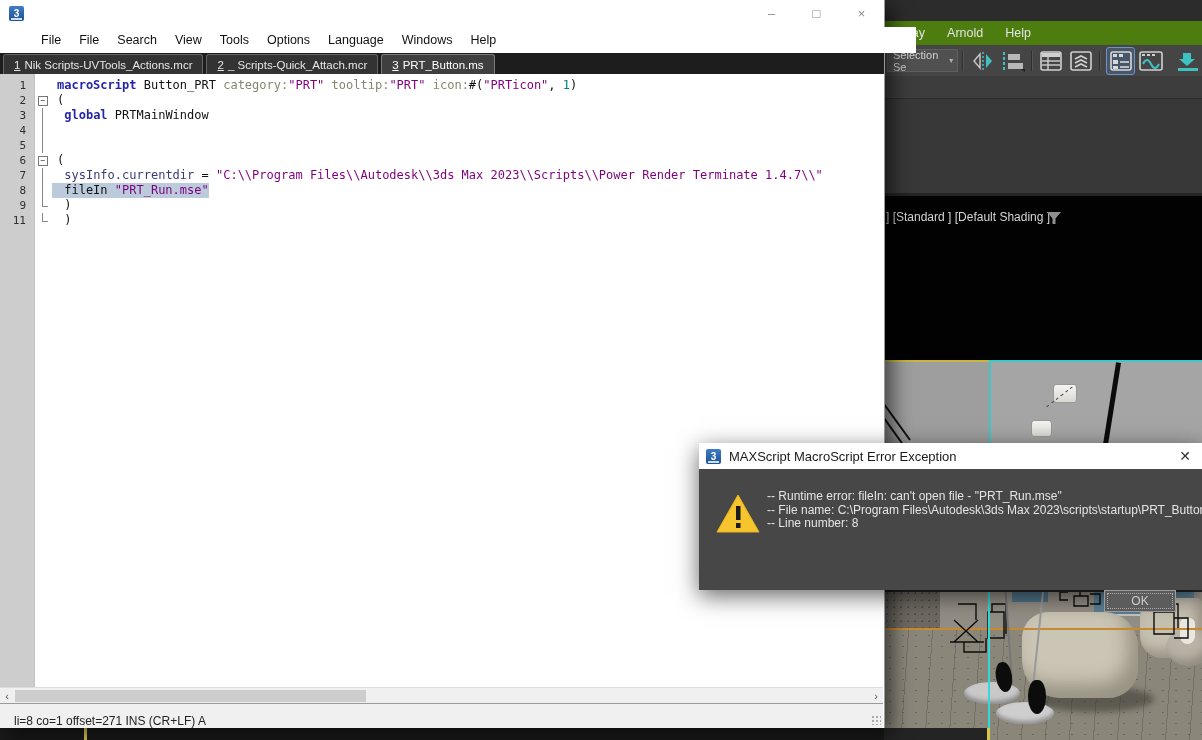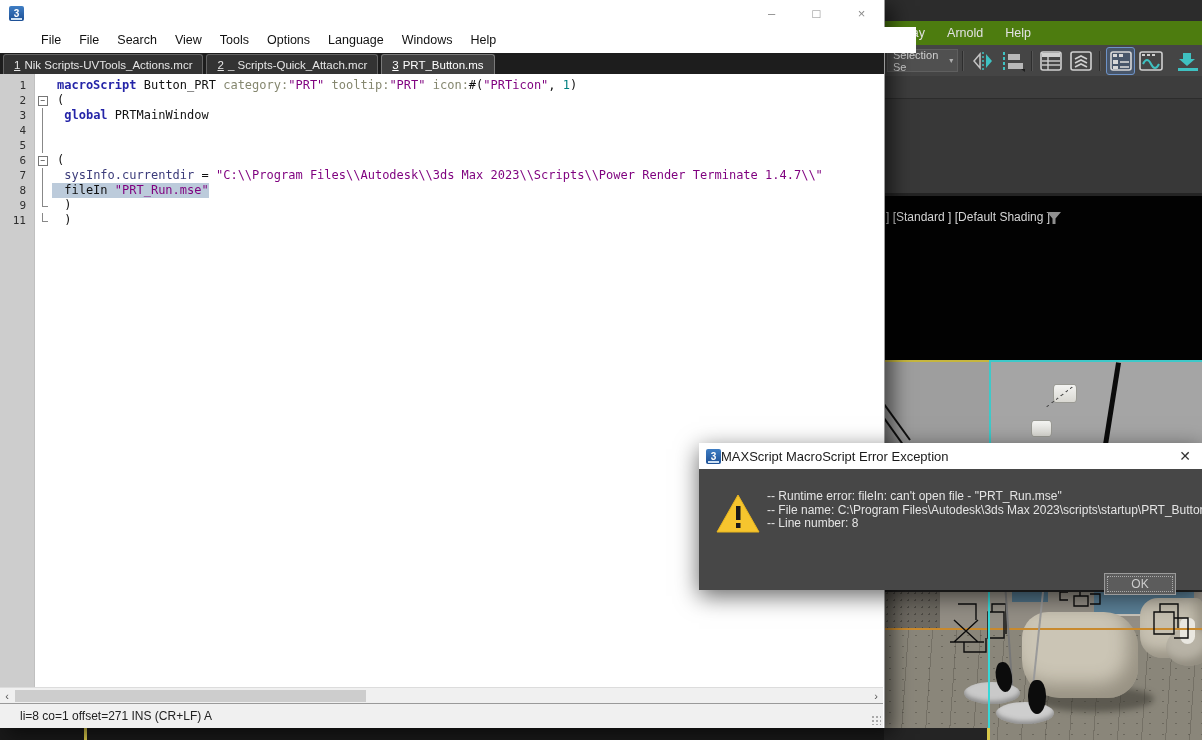--- a/index.html
+++ b/index.html
@@ -119,37 +119,37 @@
   .ivar{color:#3b3b7a;}
   .sel-bg{background:#bccbdb;}
 
   .e-hscroll{position:absolute;left:0;top:687px;width:883px;height:16px;background:#f0f0f0;
              border-top:1px solid #dcdcdc;}
   .hs-arrow{position:absolute;top:0;width:14px;height:16px;color:#555;font-size:11px;
             display:flex;align-items:center;justify-content:center;}
   .hs-left{left:0;} .hs-right{right:0;}
   .hs-thumb{position:absolute;left:15px;top:2px;width:351px;height:12px;background:#cdcdcd;}
   .e-statusbar{position:absolute;left:0;top:703px;width:883px;height:25px;background:#f0f0f0;
-               border-top:1px solid #9a9a9a;display:flex;align-items:center;
-               font-size:12px;color:#222;padding-left:20px;box-sizing:border-box;}
+               border-top:1px solid #9a9a9a;display:flex;align-items:flex-end;
+               font-size:12px;color:#222;padding-left:14px;box-sizing:border-box;}
   .grip{position:absolute;right:2px;bottom:3px;width:10px;height:10px;
         background-image:radial-gradient(#a9a9a9 1px,transparent 1.2px);background-size:4px 4px;}
 
   
   .dialog{left:699px;top:443px;width:503px;height:147px;background:#474747;
           box-shadow:0 6px 22px rgba(0,0,0,.6);}
   .d-titlebar{position:absolute;left:0;top:0;width:503px;height:26px;background:#fff;
               display:flex;align-items:center;}
-  .d-title{font-size:13px;color:#1a1a1a;text-align:center;}
+  .d-title{margin-left:8px;font-size:13px;color:#1a1a1a;text-align:center;}
   .d-close{margin-left:auto;width:34px;height:26px;display:flex;align-items:center;justify-content:center;
            color:#333;font-size:14px;}
   .d-body{position:absolute;left:0;top:26px;width:503px;height:121px;}
   .warn{position:absolute;left:16px;top:24px;}
   .d-msg{position:absolute;left:68px;top:21px;color:#e4e4e4;font-size:12px;line-height:13.5px;white-space:nowrap;}
-  .ok-btn{position:absolute;right:26px;top:104px;width:72px;height:22px;background:#5c5c5c;
+  .ok-btn{position:absolute;right:26px;top:121px;width:72px;height:22px;background:#5c5c5c;
           border:1px solid #9a9a9a;color:#cccccc;font-size:12px;display:flex;align-items:center;
           justify-content:center;box-sizing:border-box;}
   .ok-btn::after{content:"";position:absolute;inset:2px;border:1px dotted #aaa;}
 </style>
 </head>
 <body>
 
 <div class="screen">
 
   <div class="abs max-topstrip"></div>

